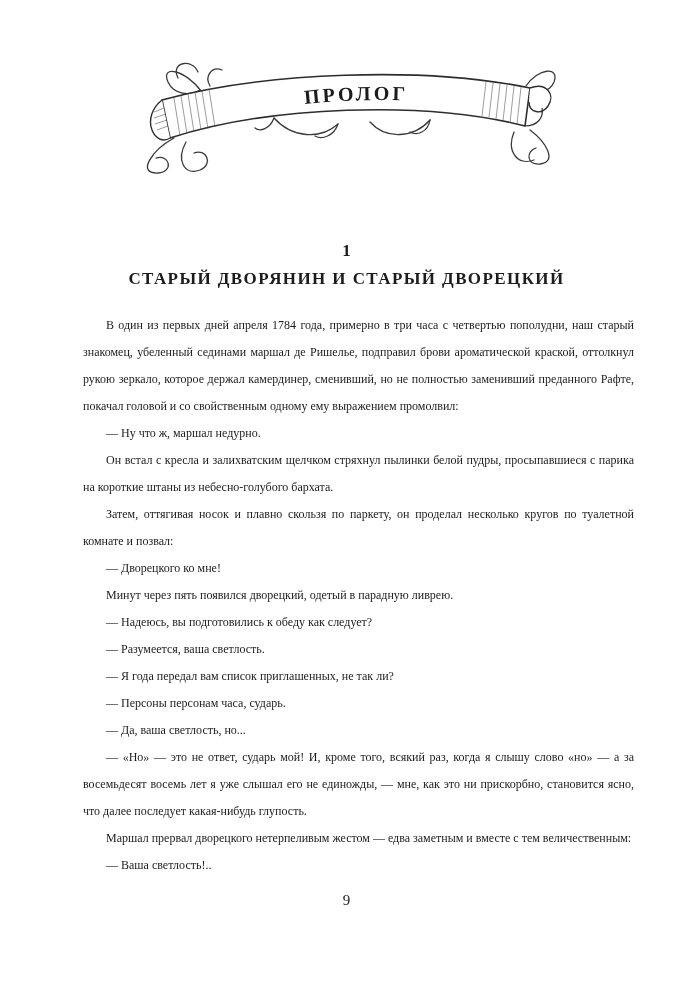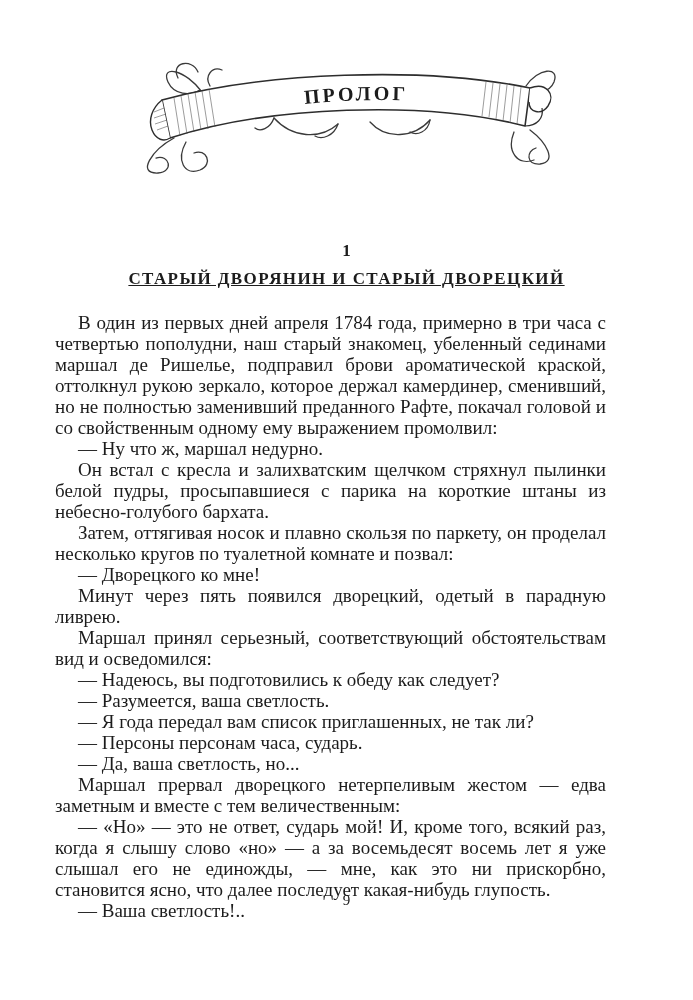--- a/index.html
+++ b/index.html
@@ -37,29 +37,28 @@
   .chapter-title {
     position: absolute;
     top: 269px;
     left: 0;
     width: 100%;
     text-align: center;
     font-size: 17px;
     font-weight: bold;
     letter-spacing: 1.4px;
     margin: 0;
-    text-decoration: underline;
   }
   .body-text {
     position: absolute;
     top: 312px;
-    left: 55px;
+    left: 83px;
     width: 551px;
-    font-size: 19px;
-    line-height: 21px;
+    font-size: 12px;
+    line-height: 27px;
     text-align: justify;
     hyphens: auto;
   }
   .body-text p {
     margin: 0;
     text-indent: 23px;
   }
   .page-number {
     position: absolute;
     top: 892px;
@@ -120,26 +119,25 @@
 
   <h1 class="chapter-title">СТАРЫЙ ДВОРЯНИН И СТАРЫЙ ДВОРЕЦКИЙ</h1>
 
   <div class="body-text">
       <p>В один из первых дней апреля 1784 года, примерно в три часа с четвертью пополудни, наш старый знакомец, убеленный сединами маршал де Ришелье, подправил брови ароматической краской, оттолкнул рукою зеркало, которое держал камердинер, сменивший, но не полностью заменивший преданного Рафте, покачал головой и со свойственным одному ему выражением промолвил:</p>
       <p>— Ну что ж, маршал недурно.</p>
       <p>Он встал с кресла и залихватским щелчком стряхнул пылинки белой пудры, просыпавшиеся с парика на короткие штаны из небесно-голубого бархата.</p>
       <p>Затем, оттягивая носок и плавно скользя по паркету, он проделал несколько кругов по туалетной комнате и позвал:</p>
       <p>— Дворецкого ко мне!</p>
       <p>Минут через пять появился дворецкий, одетый в парадную ливрею.</p>
-      <p>Маршал принял серьезный, соответствующий обстоятельствам вид и осведомился:</p>
       <p>— Надеюсь, вы подготовились к обеду как следует?</p>
       <p>— Разумеется, ваша светлость.</p>
       <p>— Я года передал вам список приглашенных, не так ли?</p>
       <p>— Персоны персонам часа, сударь.</p>
       <p>— Да, ваша светлость, но...</p>
+      <p>— «Но» — это не ответ, сударь мой! И, кроме того, всякий раз, когда я слышу слово «но» — а за восемьдесят восемь лет я уже слышал его не единожды, — мне, как это ни прискорбно, становится ясно, что далее последует какая-нибудь глупость.</p>
       <p>Маршал прервал дворецкого нетерпеливым жестом — едва заметным и вместе с тем величественным:</p>
-      <p>— «Но» — это не ответ, сударь мой! И, кроме того, всякий раз, когда я слышу слово «но» — а за восемьдесят восемь лет я уже слышал его не единожды, — мне, как это ни прискорбно, становится ясно, что далее последует какая-нибудь глупость.</p>
       <p>— Ваша светлость!..</p>
     </div>
 
   <div class="page-number">9</div>
 
 </div>
 
 </body></html>

